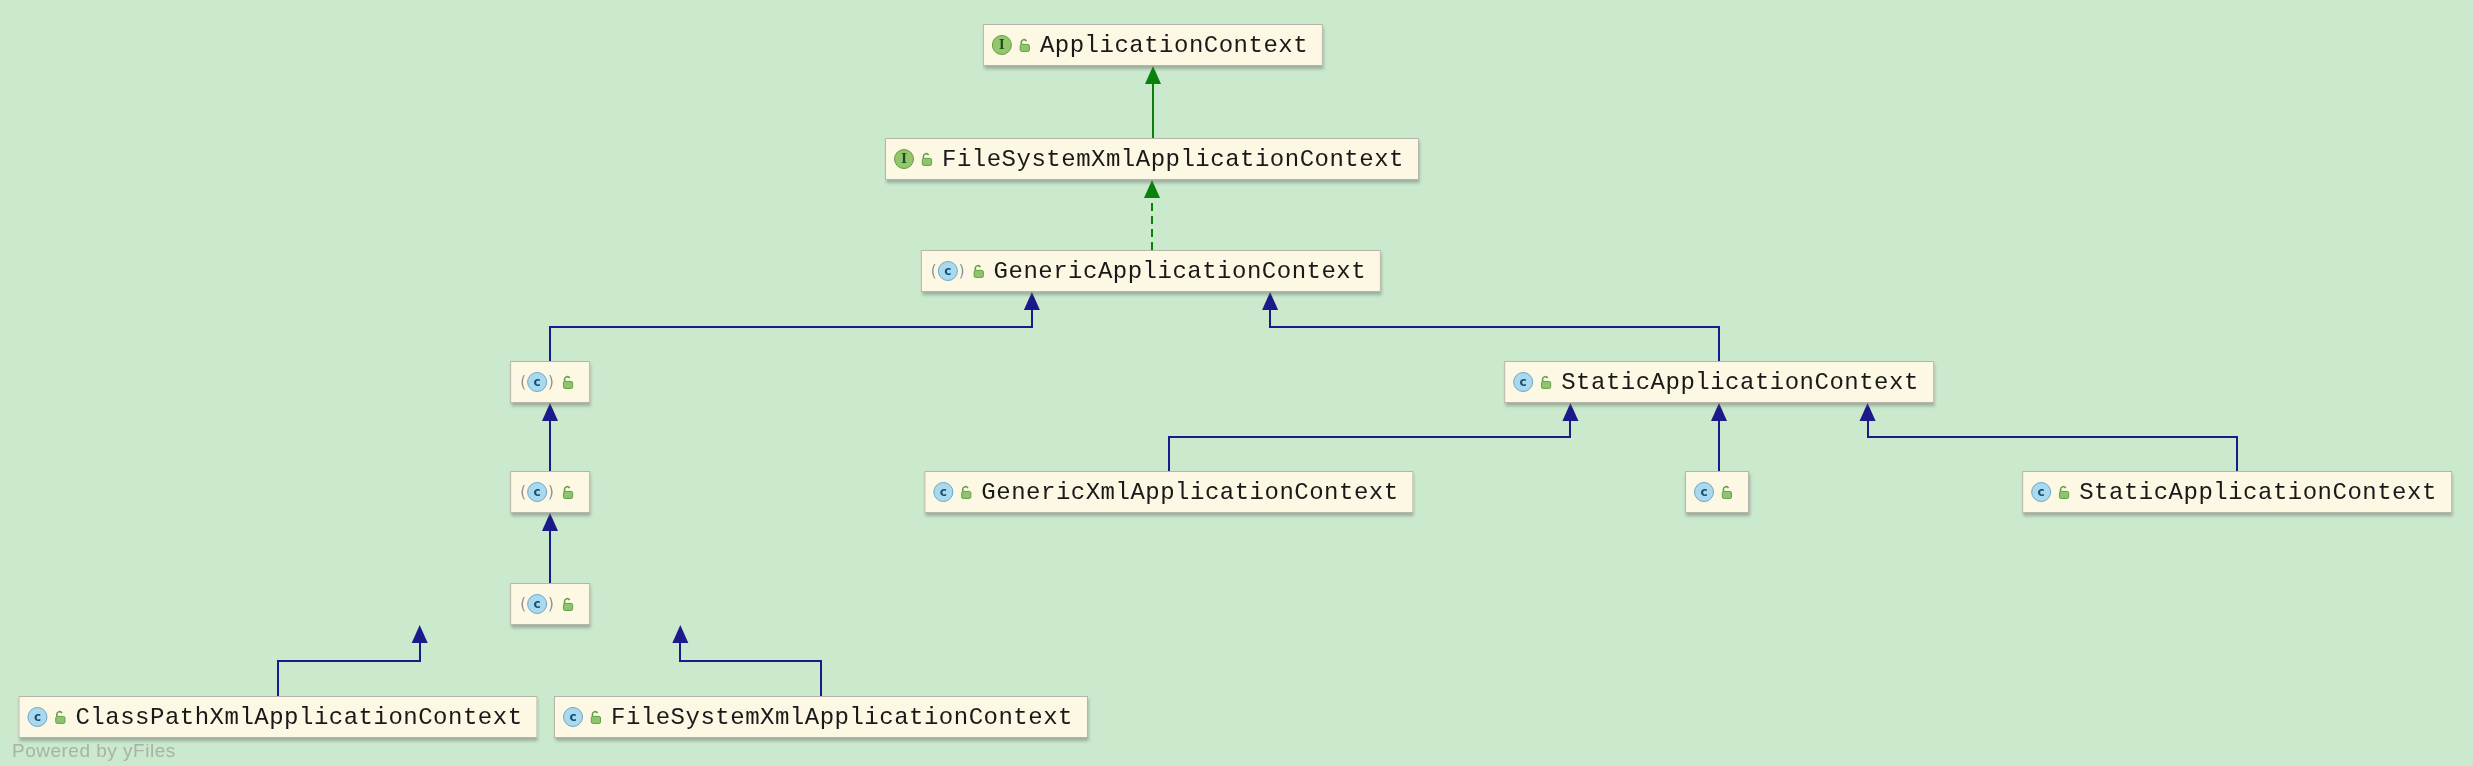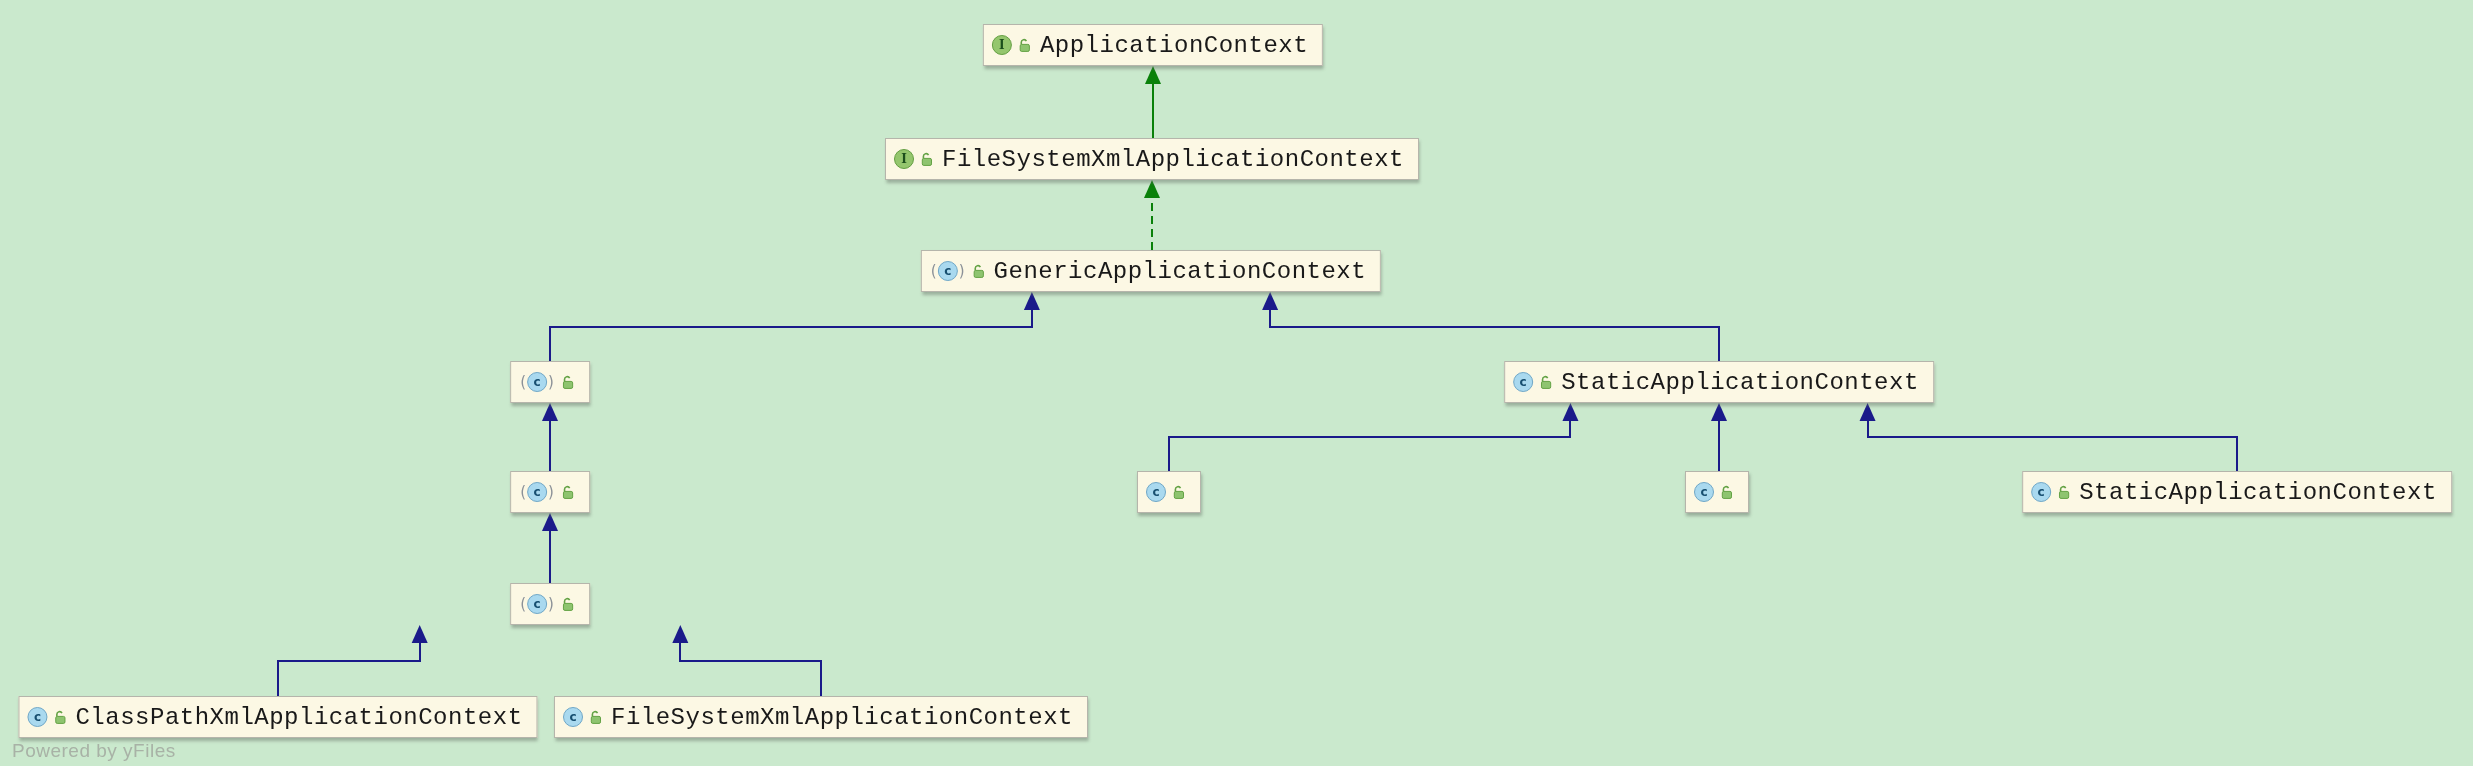--- a/index.html
+++ b/index.html
@@ -122,20 +122,21 @@
           <path d="M3.4 6.6 L3.4 4.3 A2.7 2.7 0 0 1 8.5 3.1" fill="none" stroke="#63a244" stroke-width="1.6"></path>
           <rect x="2.3" y="6.4" width="9.2" height="7" rx="1.5" fill="#8ec46f" stroke="#63a244" stroke-width="1"></rect>
         </svg>
       </div>
       <div class="node" style="left: 1169px; top: 471px;">
         <span class="badge cls">c</span>
         <svg class="lock" width="14" height="15" viewBox="0 0 14 15">
           <path d="M3.4 6.6 L3.4 4.3 A2.7 2.7 0 0 1 8.5 3.1" fill="none" stroke="#63a244" stroke-width="1.6"></path>
           <rect x="2.3" y="6.4" width="9.2" height="7" rx="1.5" fill="#8ec46f" stroke="#63a244" stroke-width="1"></rect>
         </svg>
+        <span class="lbl">GenericXmlApplicationContext</span>
       </div>
       <div class="node" style="left: 1717px; top: 471px;">
         <span class="badge cls">c</span>
         <svg class="lock" width="14" height="15" viewBox="0 0 14 15">
           <path d="M3.4 6.6 L3.4 4.3 A2.7 2.7 0 0 1 8.5 3.1" fill="none" stroke="#63a244" stroke-width="1.6"></path>
           <rect x="2.3" y="6.4" width="9.2" height="7" rx="1.5" fill="#8ec46f" stroke="#63a244" stroke-width="1"></rect>
         </svg>
       </div>
       <div class="node" style="left: 2237px; top: 471px;">
         <span class="badge cls">c</span>

